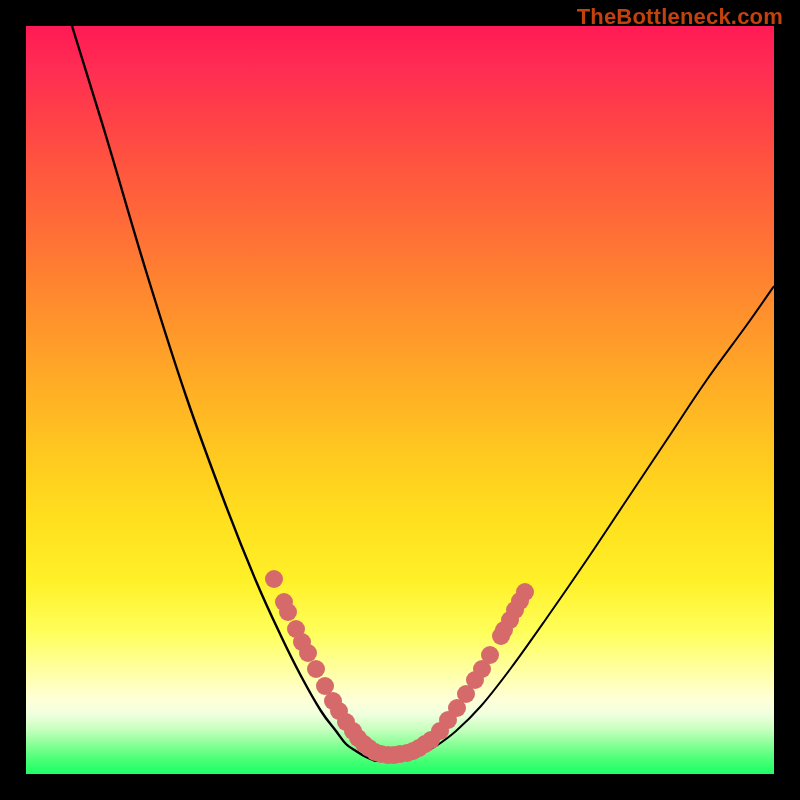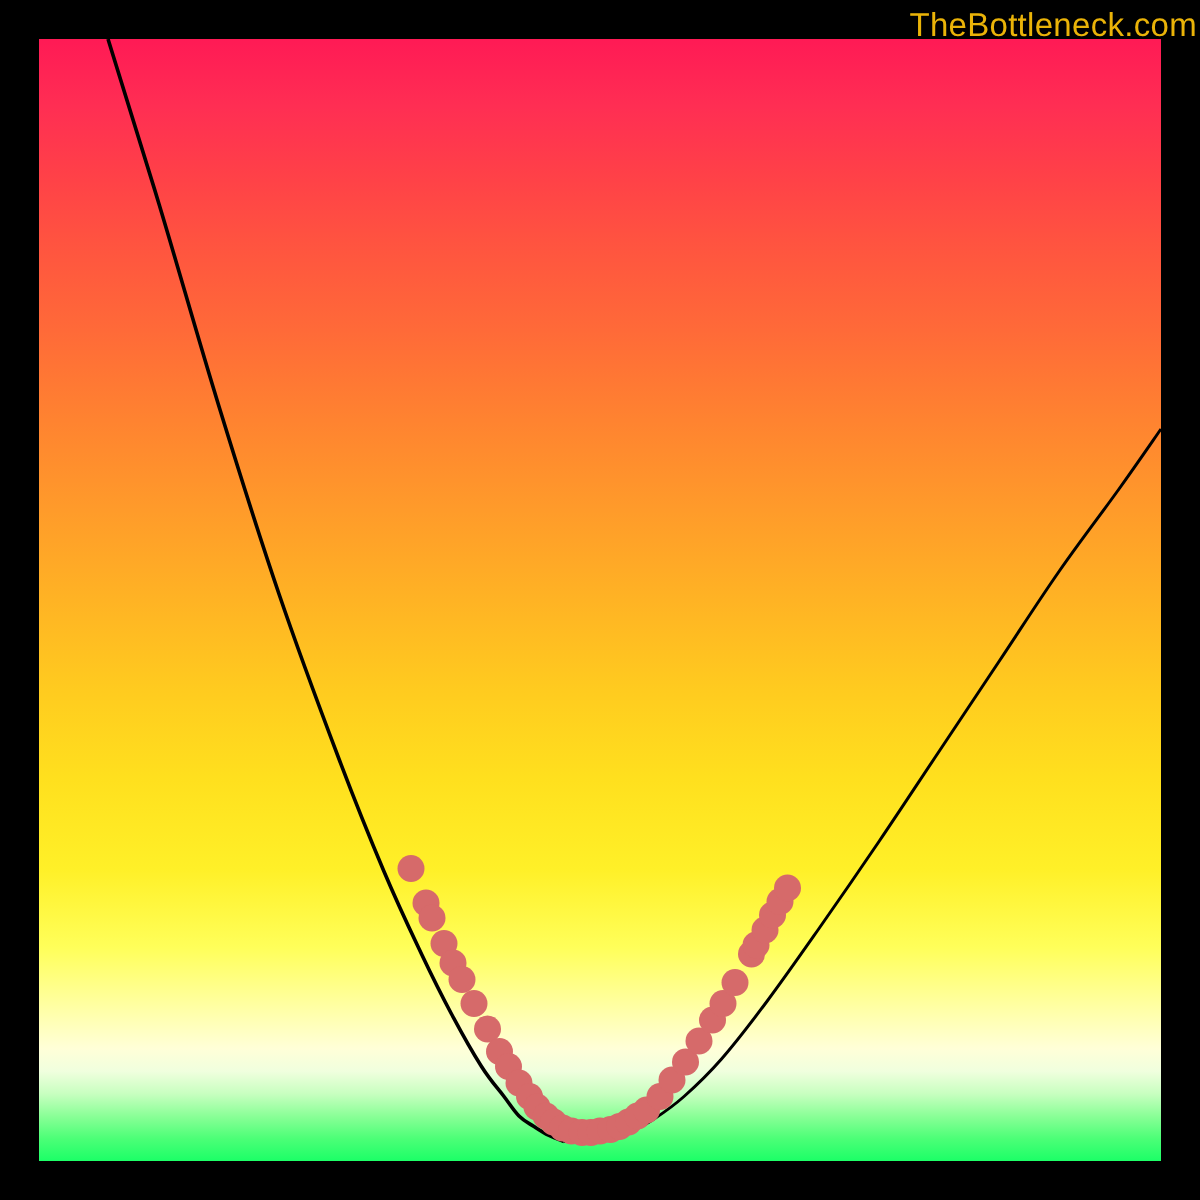--- a/index.html
+++ b/index.html
@@ -43,24 +43,24 @@
       #f0ffde 92%,
       #c8ffc0 94%,
       #8aff97 96%,
       #4cff77 98%,
       #1cff67 100%
     );
   }
   .watermark {
     position: absolute;
     top: 4px;
-    right: 2px;
-    color: #eab308;
+    right: 17px;
+    color: #c2410c;
     font-size: 22px;
-    font-weight: 400;
+    font-weight: 700;
     letter-spacing: 0.2px;
     user-select: none;
   }
   svg.curves {
     position: absolute;
     left: 0;
     top: 0;
   }
   .dot {
     fill: #d66a6a;

